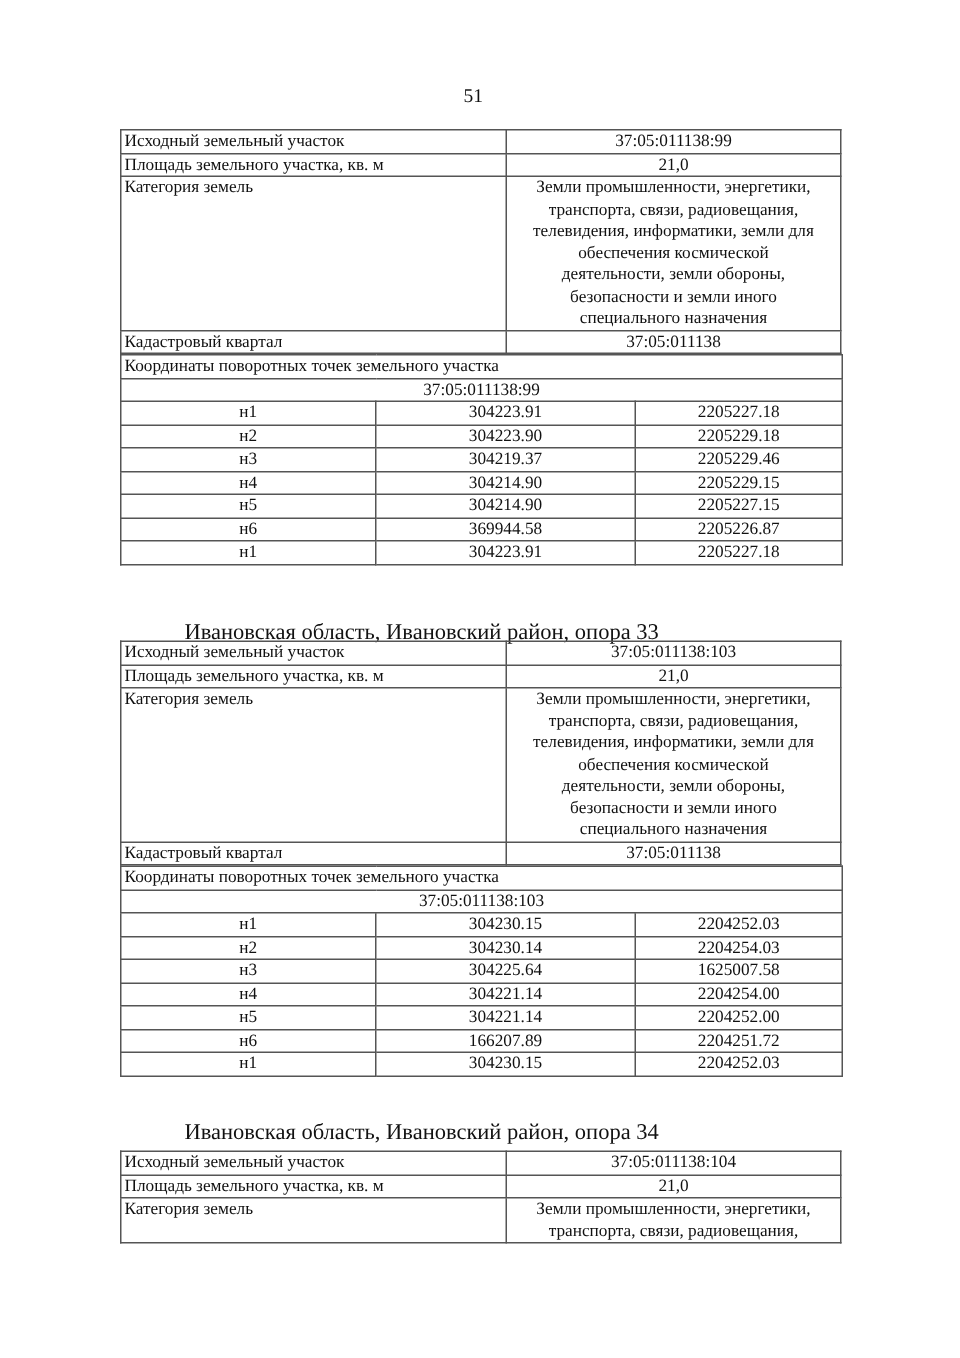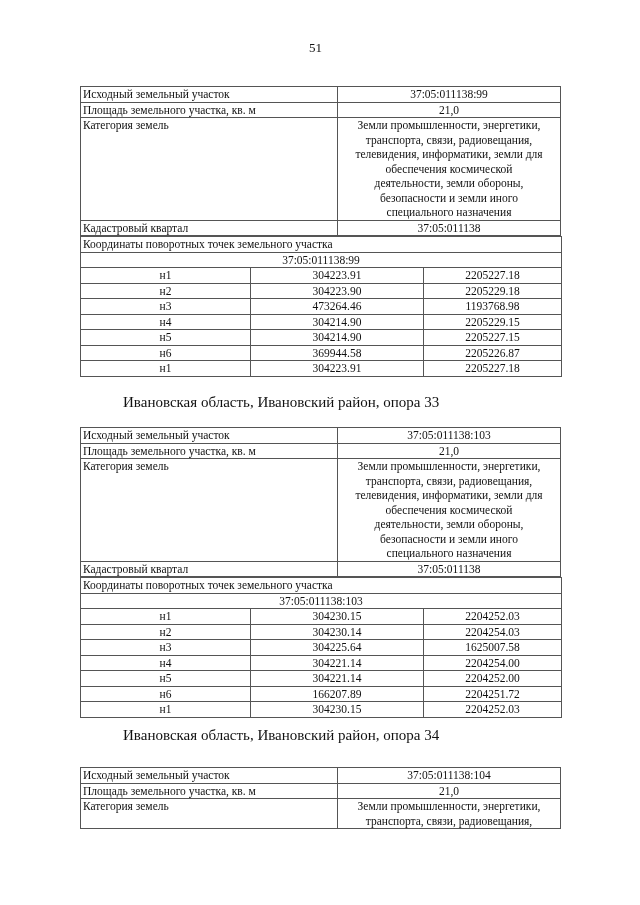--- a/index.html
+++ b/index.html
@@ -10,31 +10,32 @@
     body {
       width: 640px;
       height: 905px;
       position: relative;
       overflow: hidden;
       font-family: "Liberation Serif", "DejaVu Serif", serif;
       color: #111111;
     }
     .page-number {
       position: absolute;
-      top: 40px;
+      top: 56px;
       left: 0;
       width: 631px;
       text-align: center;
       font-size: 13px;
     }
     .section-heading {
       position: absolute;
       left: 123px;
       font-size: 15px;
       white-space: nowrap;
+      margin-top: 20px;
     }
     table.info {
       position: absolute;
       left: 80px;
       width: 481px;
       border-collapse: collapse;
       font-size: 11.5px;
       line-height: 14.5px;
       table-layout: fixed;
     }
@@ -120,22 +121,22 @@
     <td>304223.91</td>
     <td>2205227.18</td>
   </tr>
   <tr>
     <td>н2</td>
     <td>304223.90</td>
     <td>2205229.18</td>
   </tr>
   <tr>
     <td>н3</td>
-    <td>473264.46</td>
-    <td>1193768.98</td>
+    <td>304219.37</td>
+    <td>2205229.46</td>
   </tr>
   <tr>
     <td>н4</td>
     <td>304214.90</td>
     <td>2205229.15</td>
   </tr>
   <tr>
     <td>н5</td>
     <td>304214.90</td>
     <td>2205227.15</td>

